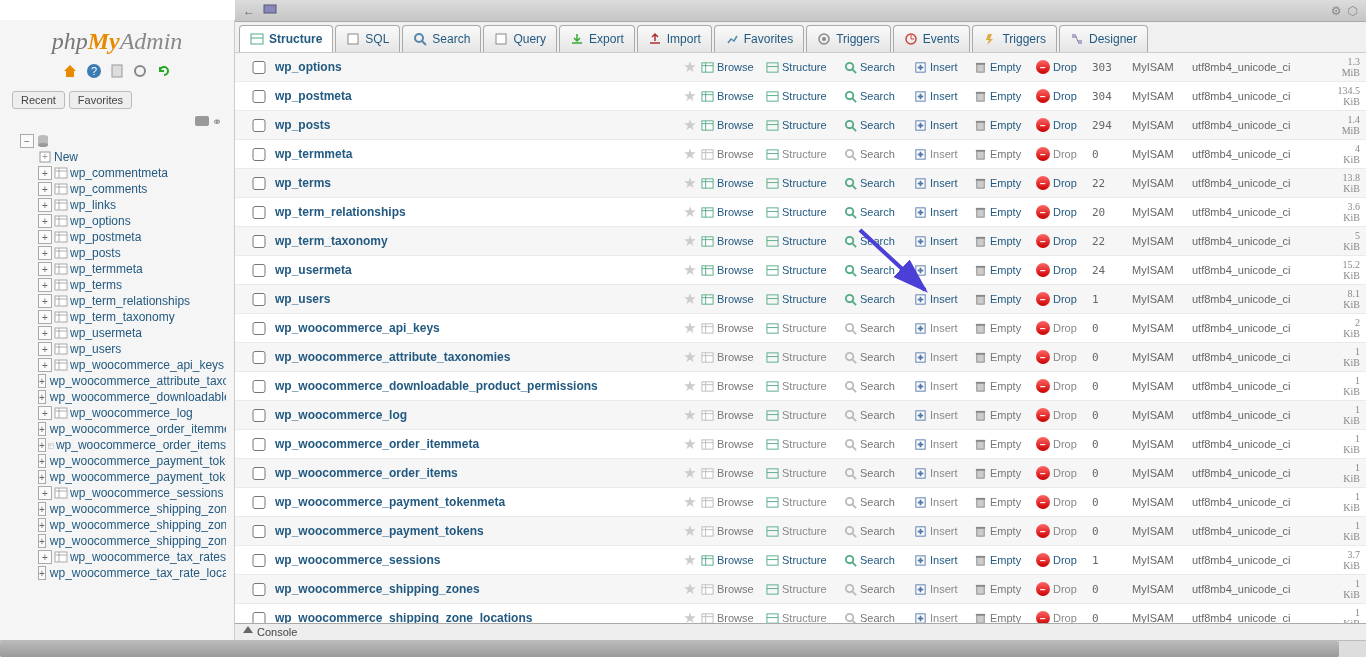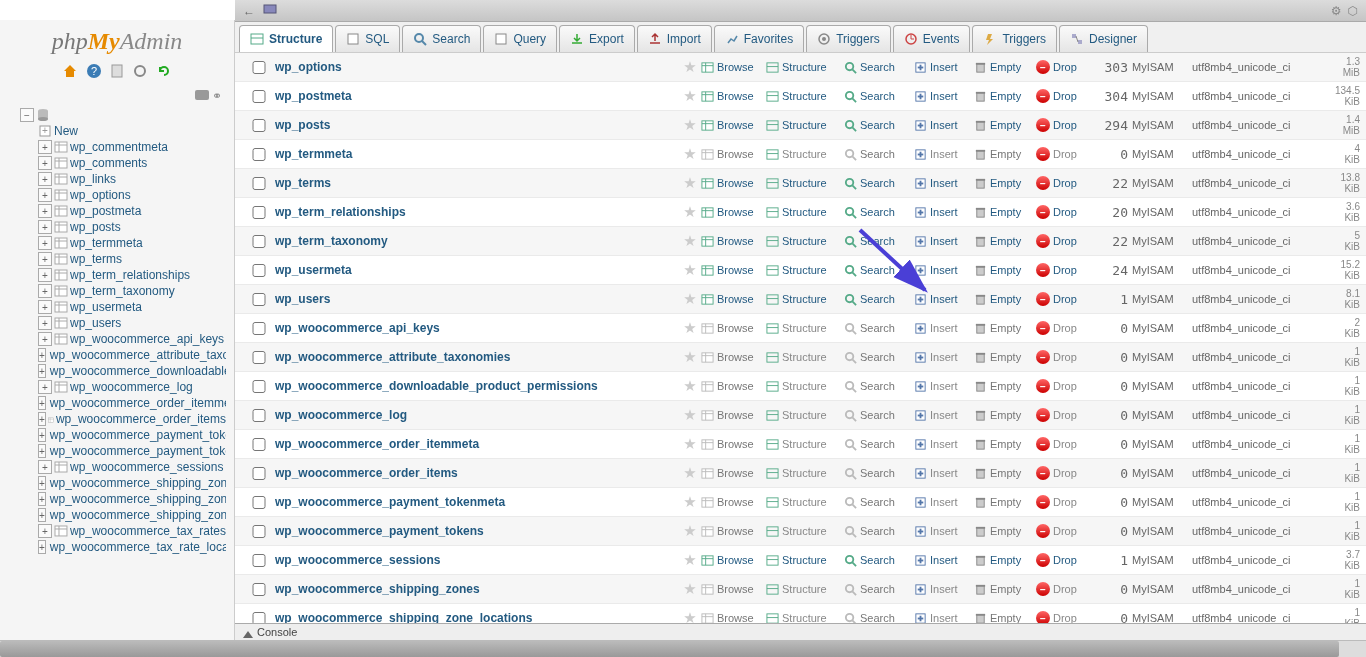--- a/index.html
+++ b/index.html
@@ -29,24 +29,24 @@
 .table-area { flex: 1; overflow: auto; background: #fff; }
 .tbl-row { display: grid; grid-template-columns: 30px 1fr 22px 65px 78px 70px 60px 62px 56px 40px 60px 120px 48px; align-items: center; padding: 3px 6px; border-bottom: 1px solid #eaeaea; font-size: 12px; min-height: 27px; }
 .tbl-row.odd { background: #f6f6f6; }
 .tbl-row input[type=checkbox] { margin-left: 6px; }
 .tname { color: #235a81; font-weight: bold; cursor: pointer; text-align: left; padding-left: 4px; }
 .star { color: #ccc; font-size: 15px; cursor: pointer; text-align: center; }
 .act { color: #235a81; cursor: pointer; display: flex; align-items: center; gap: 3px; font-size: 11px; }
 .act.grey { color: #777; }
 .act .ic { width: 13px; height: 13px; }
 .drop-ic { width: 14px; height: 14px; border-radius: 50%; background: linear-gradient(#f66,#c00); display: inline-flex; align-items: center; justify-content: center; color: #fff; font-weight: bold; font-size: 10px; }
-.rnum { text-align: right; padding-right: 4px; font-family: monospace; color: #666; font-size: 13px; }
+.rnum { text-align: left; padding-right: 4px; font-family: monospace; color: #666; font-size: 11px; }
 .rtxt { color: #666; font-size: 11px; }
-.rsize { text-align: right; font-family: Liberation Sans, sans-serif; color: #888; font-size: 10px; line-height: 1.1; }
-.console { position: fixed; bottom: 17px; left: 235px; right: 0; background: #eee; border-top: 1px solid #aaa; padding: 2px 8px; font-size: 11px; display: flex; align-items: flex-end; gap: 4px; z-index: 5; }
+.rsize { text-align: right; font-family: Liberation Serif, serif; color: #888; font-size: 10px; line-height: 1.1; }
+.console { position: fixed; bottom: 17px; left: 235px; right: 0; background: #eee; border-top: 1px solid #aaa; padding: 2px 8px; font-size: 11px; display: flex; align-items: flex-start; gap: 4px; z-index: 5; }
 .hscroll { position: fixed; bottom: 0; left: 0; right: 0; height: 17px; background: #ddd; border-top: 1px solid #bbb; }
 .hscroll-thumb { position: absolute; left: 0; width: 98%; height: 100%; background: linear-gradient(#bbb,#999); border-radius: 2px; }
 .arrow-annotation { position: absolute; left: 855px; top: 225px; pointer-events: none; z-index: 10; }
 </style>
 </head>
 <body>
 
 <div class="container">
   <div class="sidebar">
     <div class="logo">
@@ -66,20 +66,24 @@
             <rect x="3" y="2" width="10" height="12" fill="#ddd" stroke="#999"></rect>
           </svg></span>
       <span><svg viewBox="0 0 16 16">
             <circle cx="8" cy="8" r="5" fill="none" stroke="#888" stroke-width="2"></circle>
           </svg></span>
       <span><svg viewBox="0 0 16 16">
             <path d="M4 8 A4 4 0 1 1 8 12" fill="none" stroke="#2a2" stroke-width="2"></path>
             <path d="M4 4 L4 8 L8 8" fill="none" stroke="#2a2" stroke-width="2"></path>
           </svg></span>
     </div>
+    <div class="tabs-small">
+      <span>Recent</span>
+      <span>Favorites</span>
+    </div>
     <div class="collapse-row">
       <span style="display:inline-block;width:14px;height:10px;background:#999;border-radius:2px"></span>
       <span style="color:#888">⚭</span>
     </div>
     <div class="tree">
       <div class="tree-item">
         <span class="tree-expand">−</span>
         <span class="tree-icon"><svg viewBox="0 0 14 14">
               <ellipse cx="7" cy="3" rx="5" ry="2" fill="#bbb"></ellipse>
               <rect x="2" y="3" width="10" height="8" fill="#bbb"></rect>

